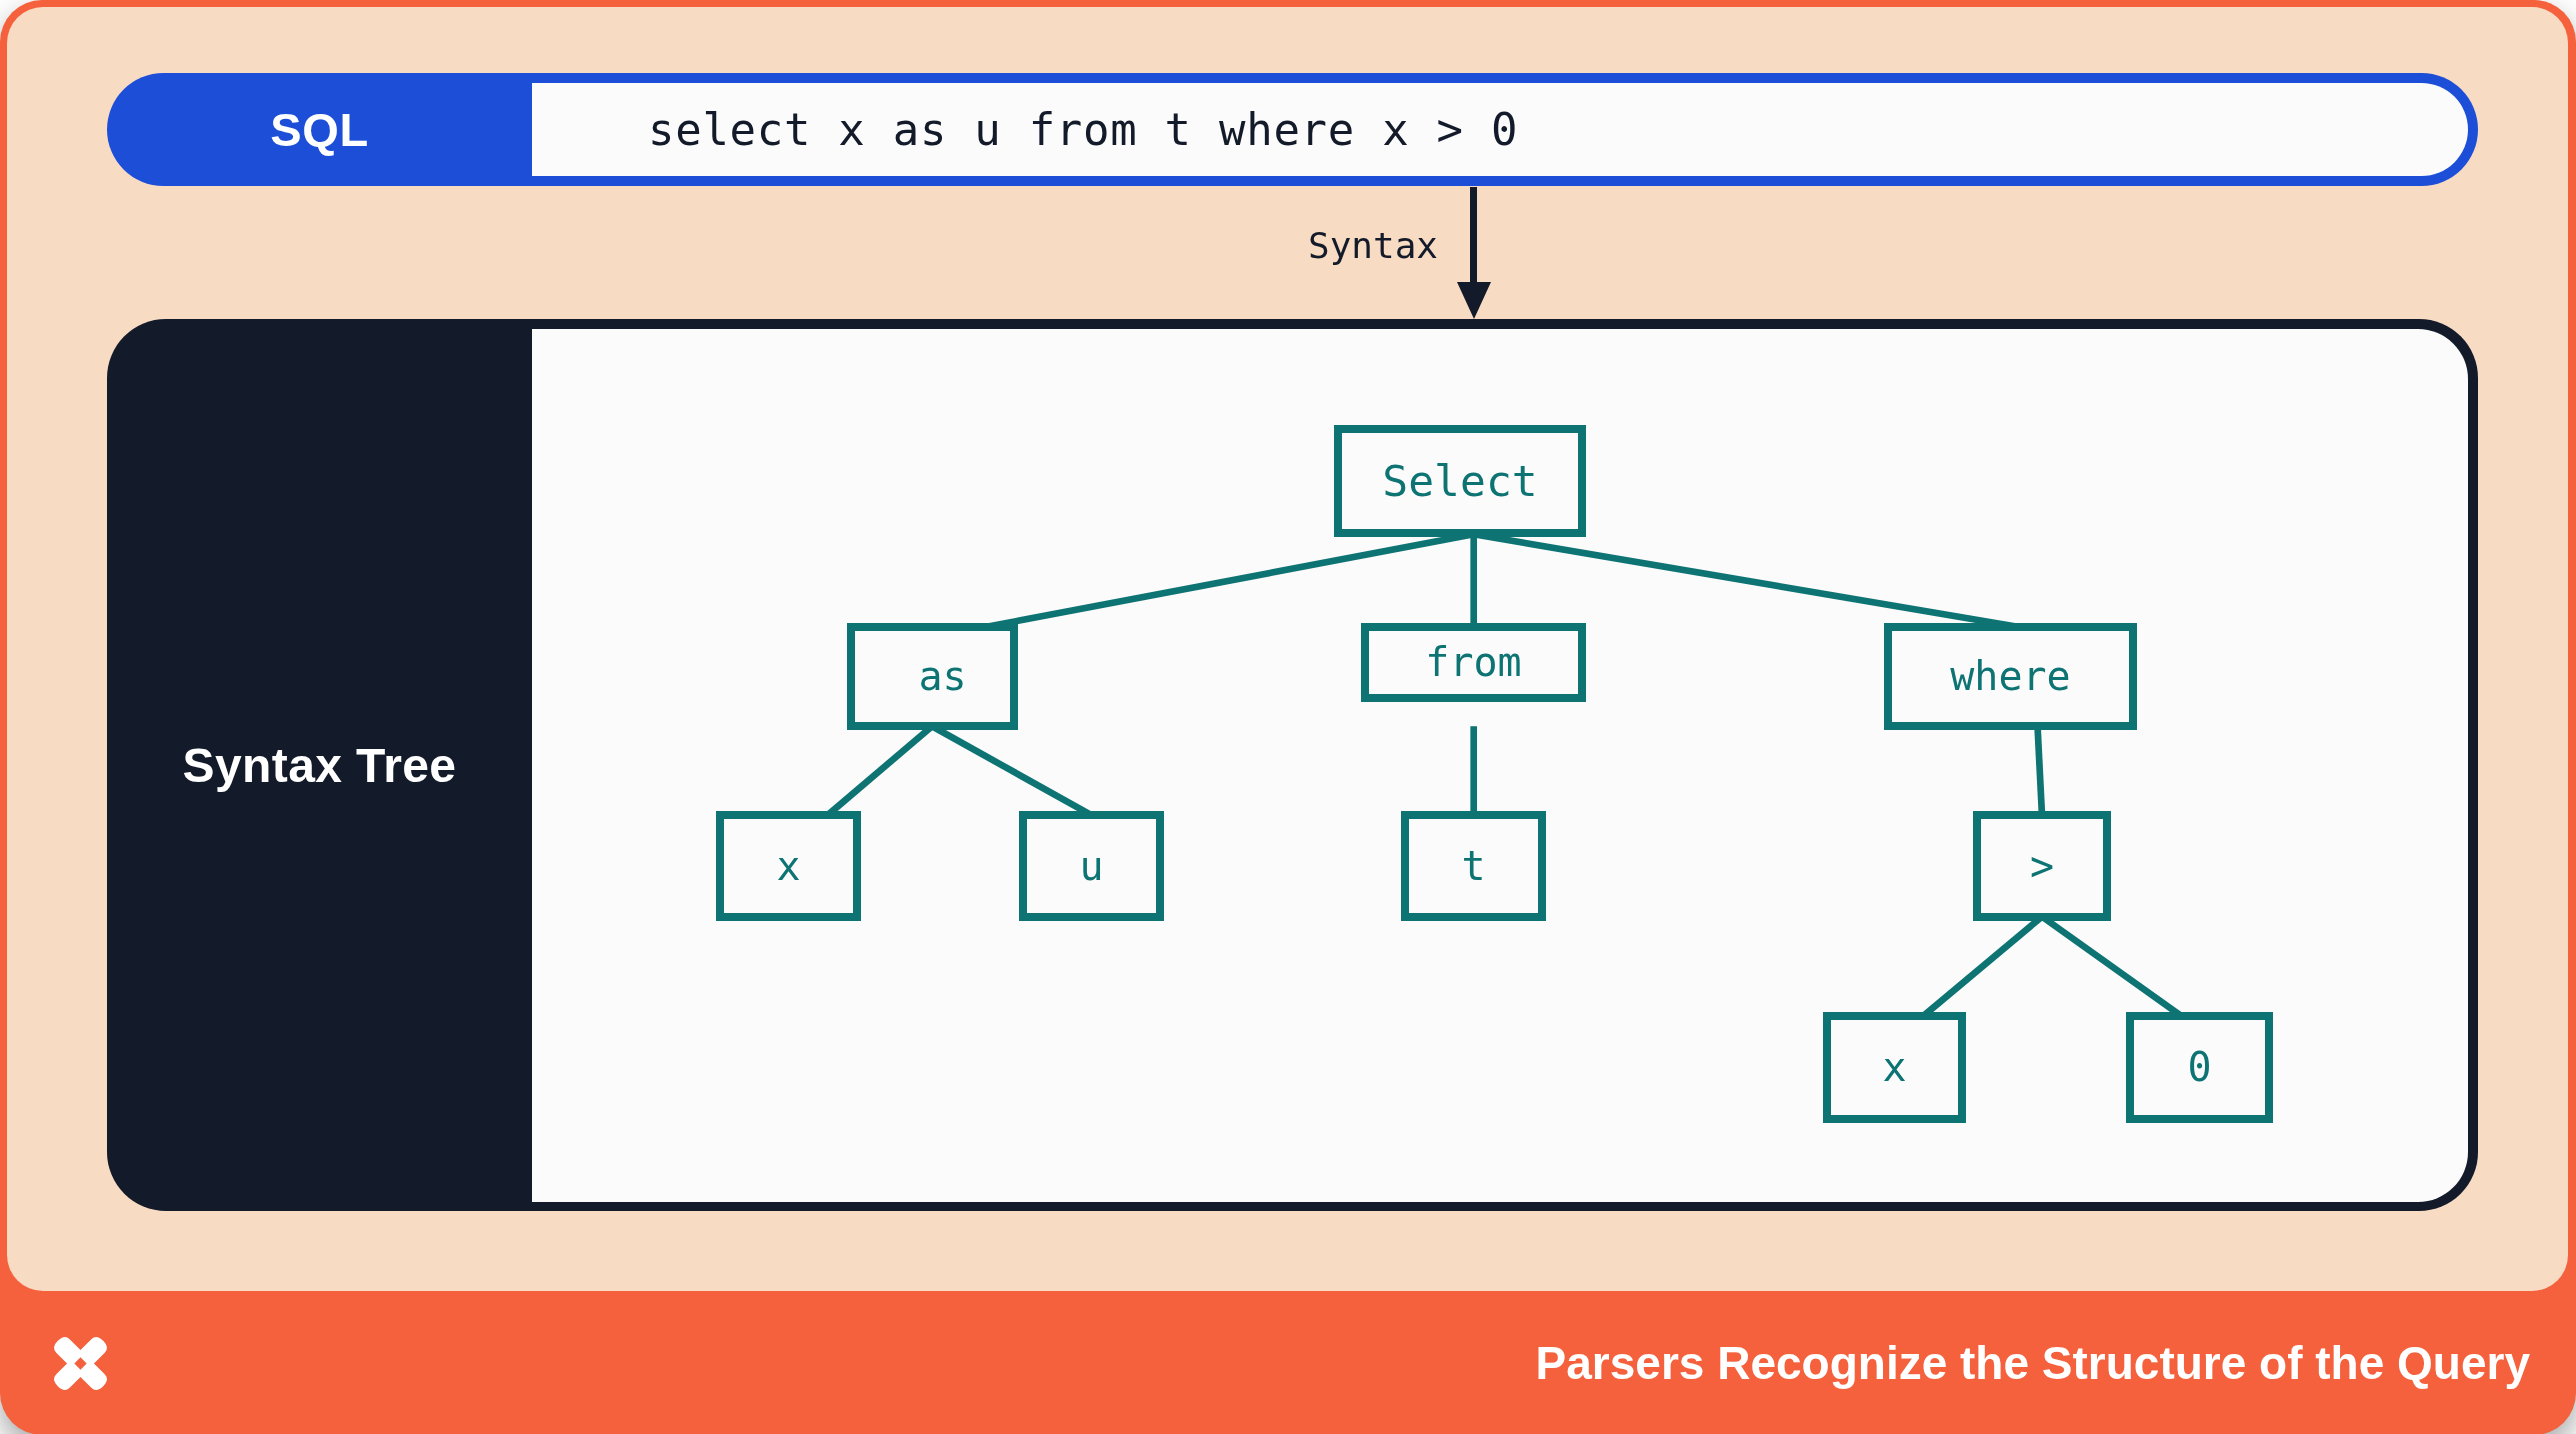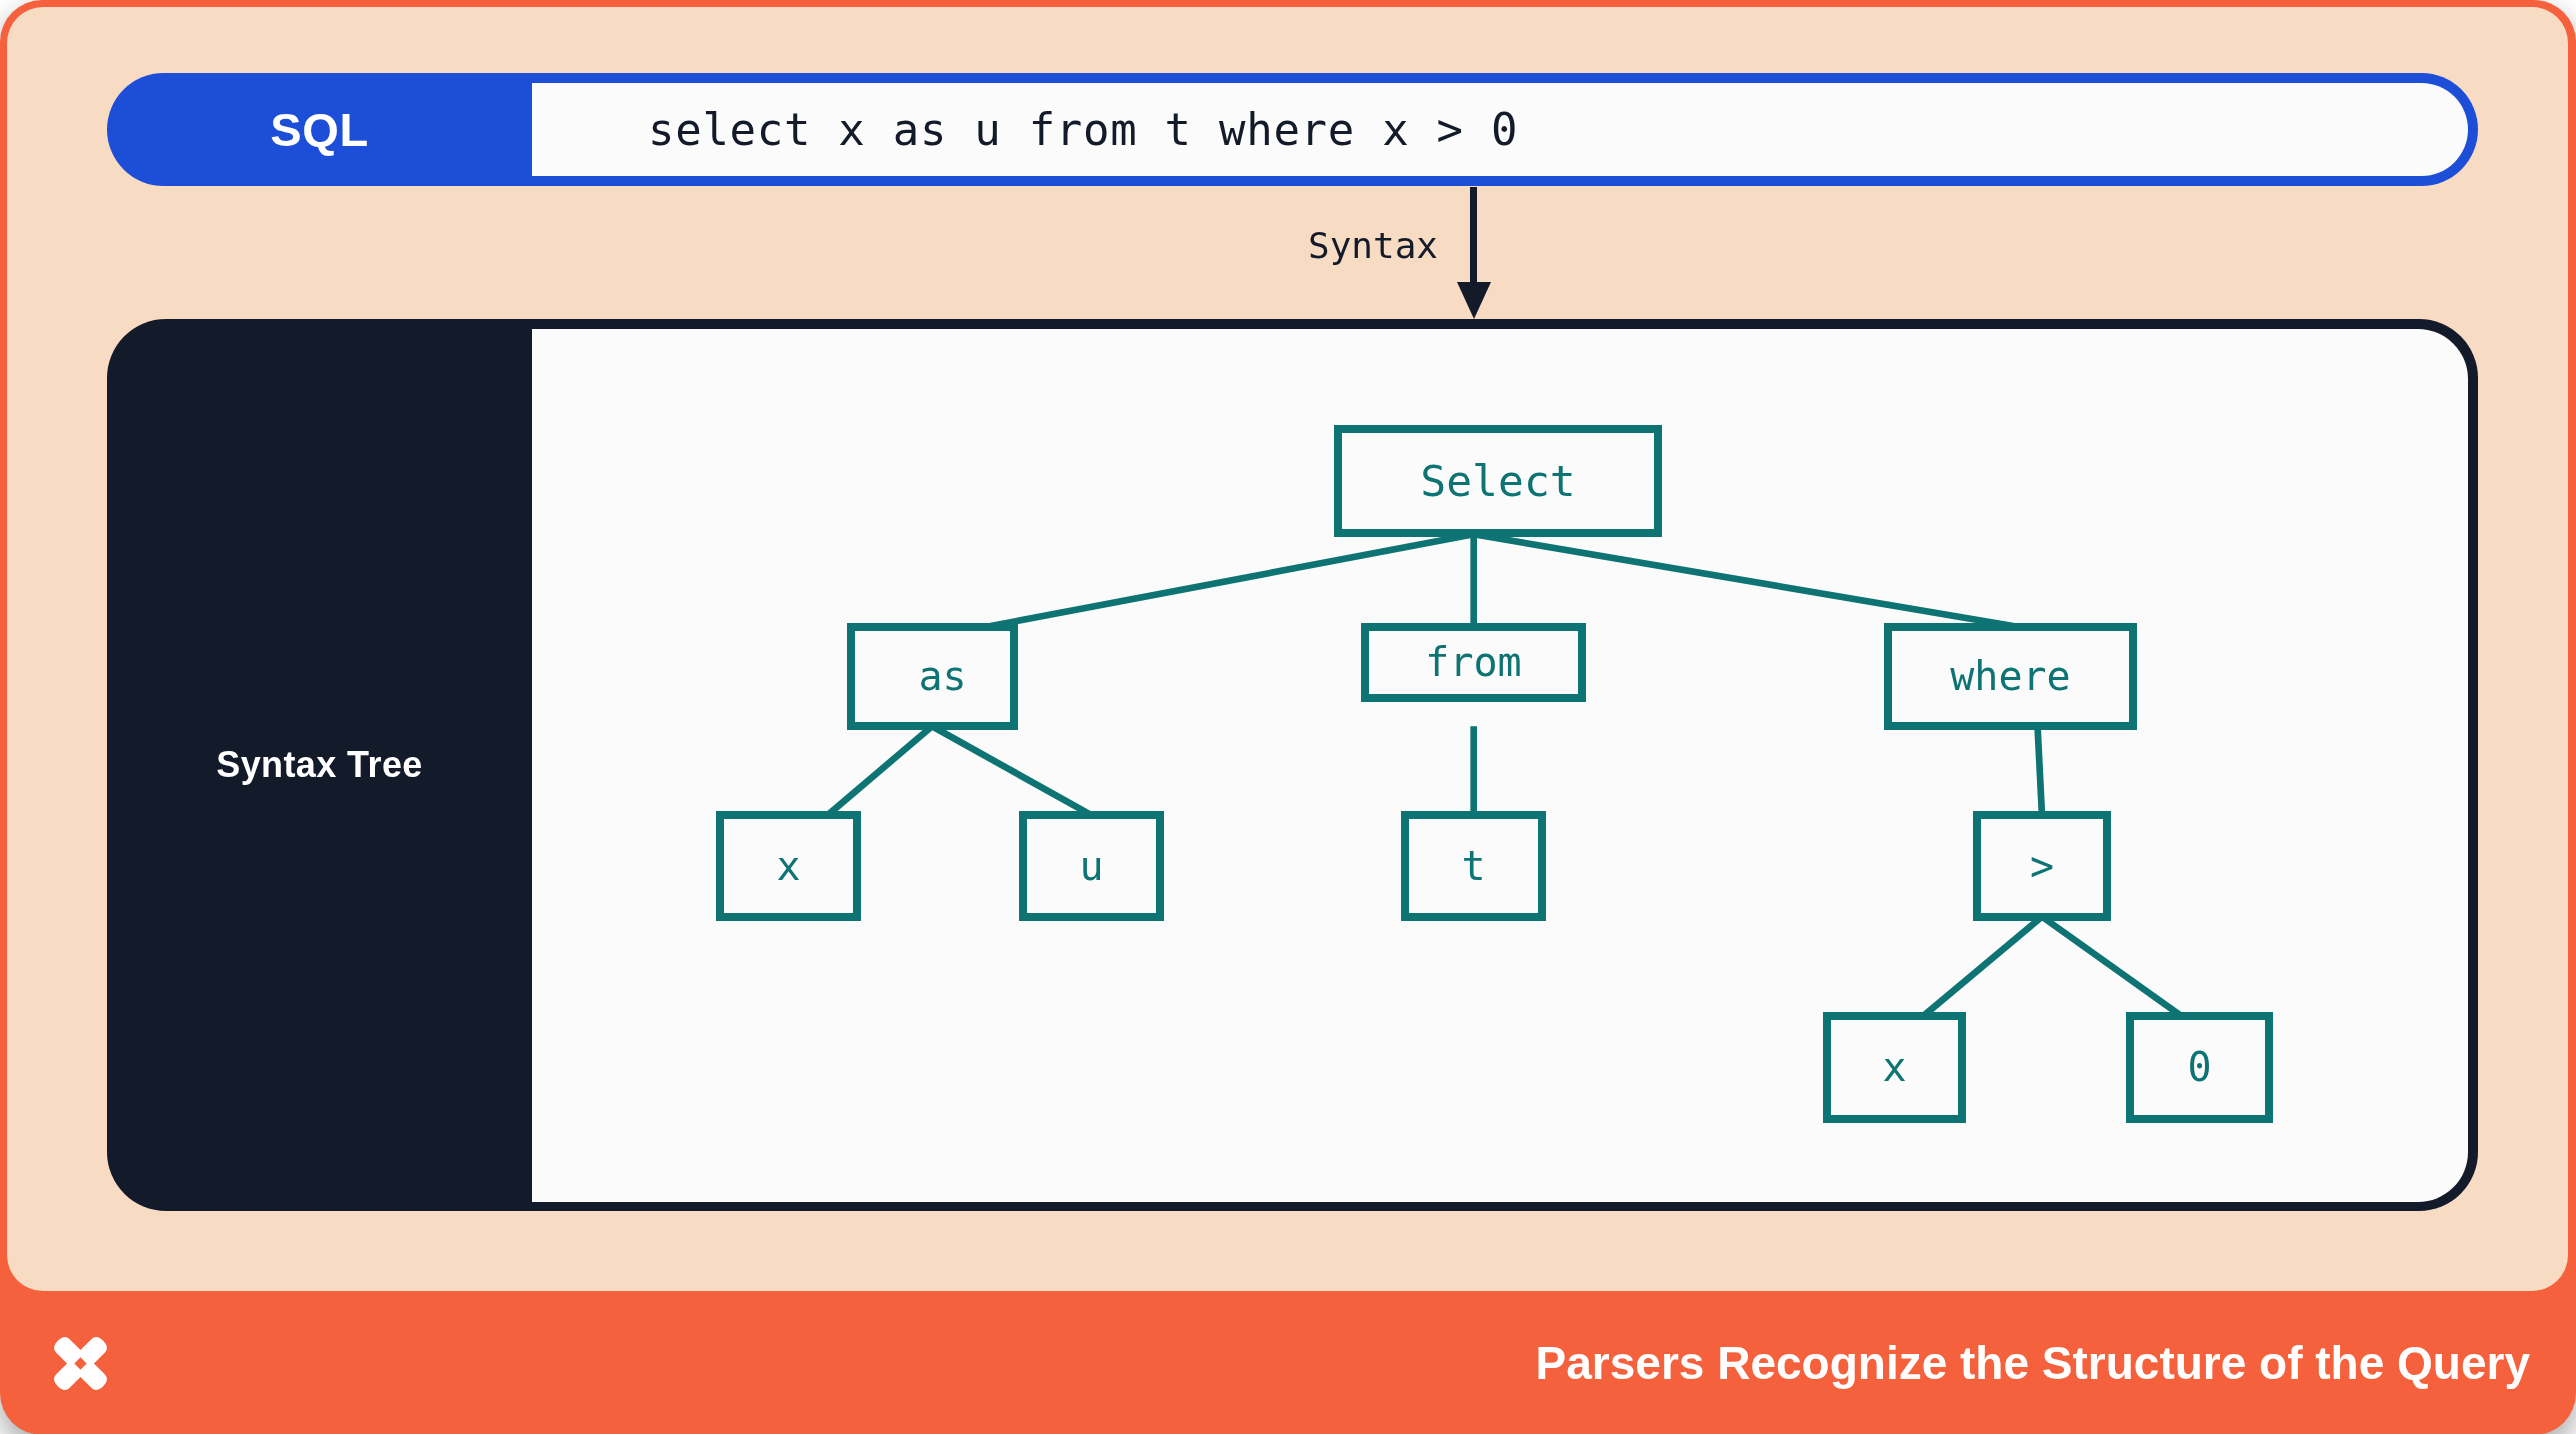--- a/index.html
+++ b/index.html
@@ -43,21 +43,21 @@
     border-top:37px solid #131a29;
   }
   
   .tree-box{
     position:absolute;left:107px;top:319px;width:2371px;height:892px;
     background:#131a29;border-radius:59px;
   }
   .tree-sidebar-label{
     position:absolute;left:0;top:0;width:425px;height:100%;
     display:flex;align-items:center;justify-content:center;
-    color:#ffffff;font-weight:bold;font-size:36px;letter-spacing:0.4px;
+    color:#ffffff;font-weight:bold;font-size:48px;letter-spacing:0.4px;
   }
   .tree-canvas{
     position:absolute;left:425px;top:9.6px;width:1936px;height:873px;
     background:#fbfbfb;border-radius:0 50px 50px 0;overflow:hidden;
   }
   .tree-canvas svg{position:absolute;left:0;top:0;}
   .tree-node{
     position:absolute;box-sizing:border-box;
     border:8.2px solid #0e7373;background:#fbfbfb;
     display:flex;align-items:center;justify-content:center;
@@ -100,21 +100,21 @@
           <line x1="1271" y1="277" x2="1271" y2="402" stroke="#0e7373" stroke-width="9"></line>
           <line x1="1271" y1="277" x2="2007" y2="402" stroke="#0e7373" stroke-width="9"></line>
           <line x1="540" y1="536" x2="399" y2="656" stroke="#0e7373" stroke-width="9"></line>
           <line x1="540" y1="536" x2="755" y2="656" stroke="#0e7373" stroke-width="9"></line>
           <line x1="1271" y1="536" x2="1271" y2="656" stroke="#0e7373" stroke-width="9"></line>
           <line x1="2032" y1="536" x2="2038" y2="656" stroke="#0e7373" stroke-width="9"></line>
           <line x1="2038" y1="793" x2="1878" y2="927" stroke="#0e7373" stroke-width="9"></line>
           <line x1="2038" y1="793" x2="2226" y2="927" stroke="#0e7373" stroke-width="9"></line>
         </svg>
       <div id="tree-nodes">
-          <div class="tree-node root" style="left: 802px; top: 96px; width: 328px; height: 112px;">
+          <div class="tree-node root" style="left: 802px; top: 96px; width: 252px; height: 112px;">
             <span>Select</span>
           </div>
           <div class="tree-node" style="left: 315px; top: 294px; width: 171px; height: 107px; padding-left: 20px;">
             <span>as</span>
           </div>
           <div class="tree-node" style="left: 829px; top: 294px; width: 225px; height: 79px;">
             <span>from</span>
           </div>
           <div class="tree-node" style="left: 1352px; top: 294px; width: 253px; height: 107px;">
             <span>where</span>

